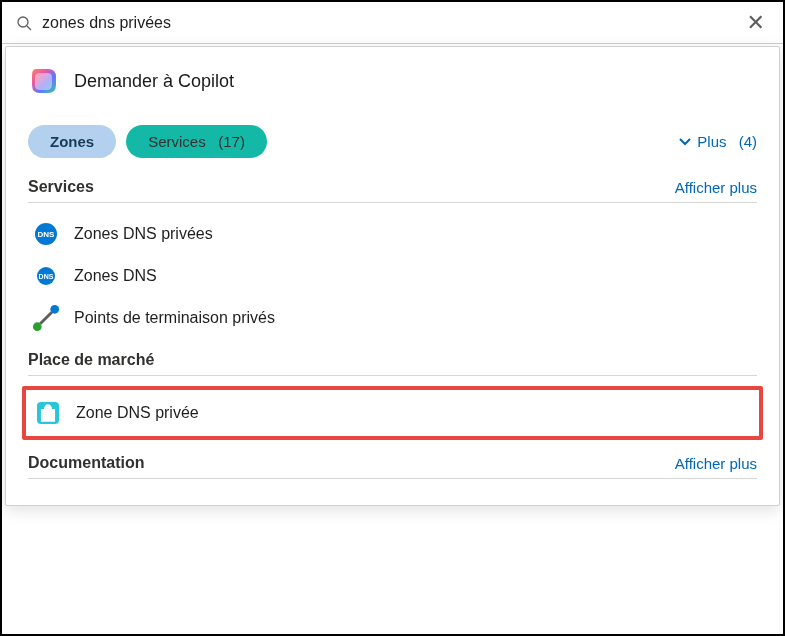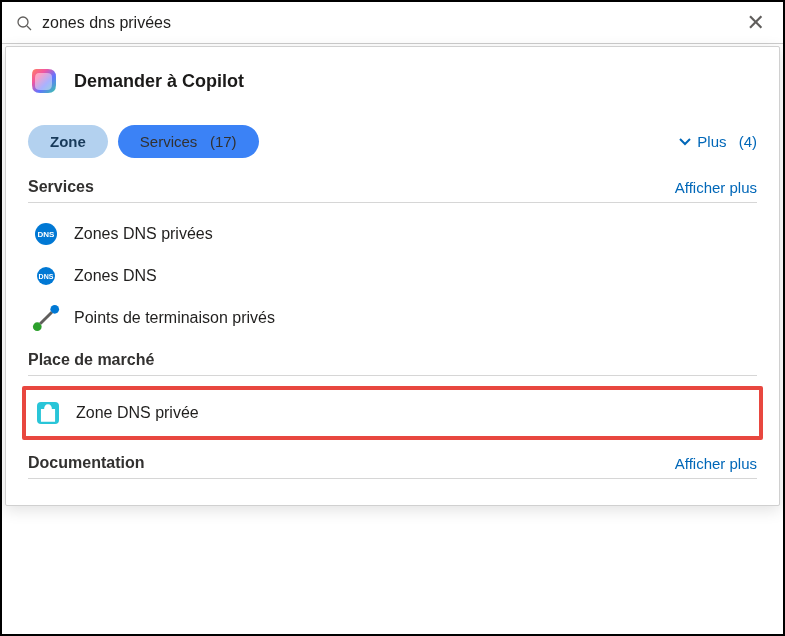--- a/index.html
+++ b/index.html
@@ -54,34 +54,34 @@
       padding: 18px 22px 14px;
       gap: 14px;
       cursor: pointer;
     }
     .copilot-icon {
       width: 32px; height: 32px;
       flex-shrink: 0;
     }
     .copilot-text {
       font-size: 18px;
-      font-weight: 700;
+      font-weight: 400;
       color: #1b1a19;
     }
     .tabs-row {
       display: flex;
       align-items: center;
       padding: 14px 22px 8px;
       gap: 10px;
     }
     .tab-pill {
       padding: 8px 22px;
       border-radius: 22px;
       font-size: 15px;
-      background: #3b82f6;
+      background: #14b8a6;
       color: #323130;
       cursor: pointer;
       white-space: nowrap;
     }
     .tab-pill.active {
       background: #b3d1ef;
       color: #183a5a;
       font-weight: 600;
     }
     .tabs-spacer { flex: 1; }
@@ -180,21 +180,21 @@
         </defs>
         <path d="M8 4 Q4 4 4 10 L4 20 Q4 28 12 28 L20 28 Q28 28 28 20 L28 12 Q28 4 20 4 Z" fill="url(#g1)" opacity="0.95"></path>
         <path d="M11 8 Q7 8 7 13 L7 21 Q7 25 12 25 L19 25 Q24 25 24 19 L24 12 Q24 8 19 8 Z" fill="#fff" opacity="0.45"></path>
       </svg>
     </span>
     <span class="copilot-text">Demander à Copilot</span>
   </div>
 
   <div class="tabs-row">
     <div class="tab-pill active">
-      <span>Zone</span>
+      <span>Zones</span>
     </div>
     <div class="tab-pill">
       <span>Services</span>
       <span>&nbsp;</span>
       <span>(17)</span>
     </div>
     <div class="tabs-spacer"></div>
     <div class="more-link">
       <svg viewBox="0 0 16 16" fill="none" stroke="currentColor" stroke-width="2">
           <polyline points="3,6 8,11 13,6"></polyline>

